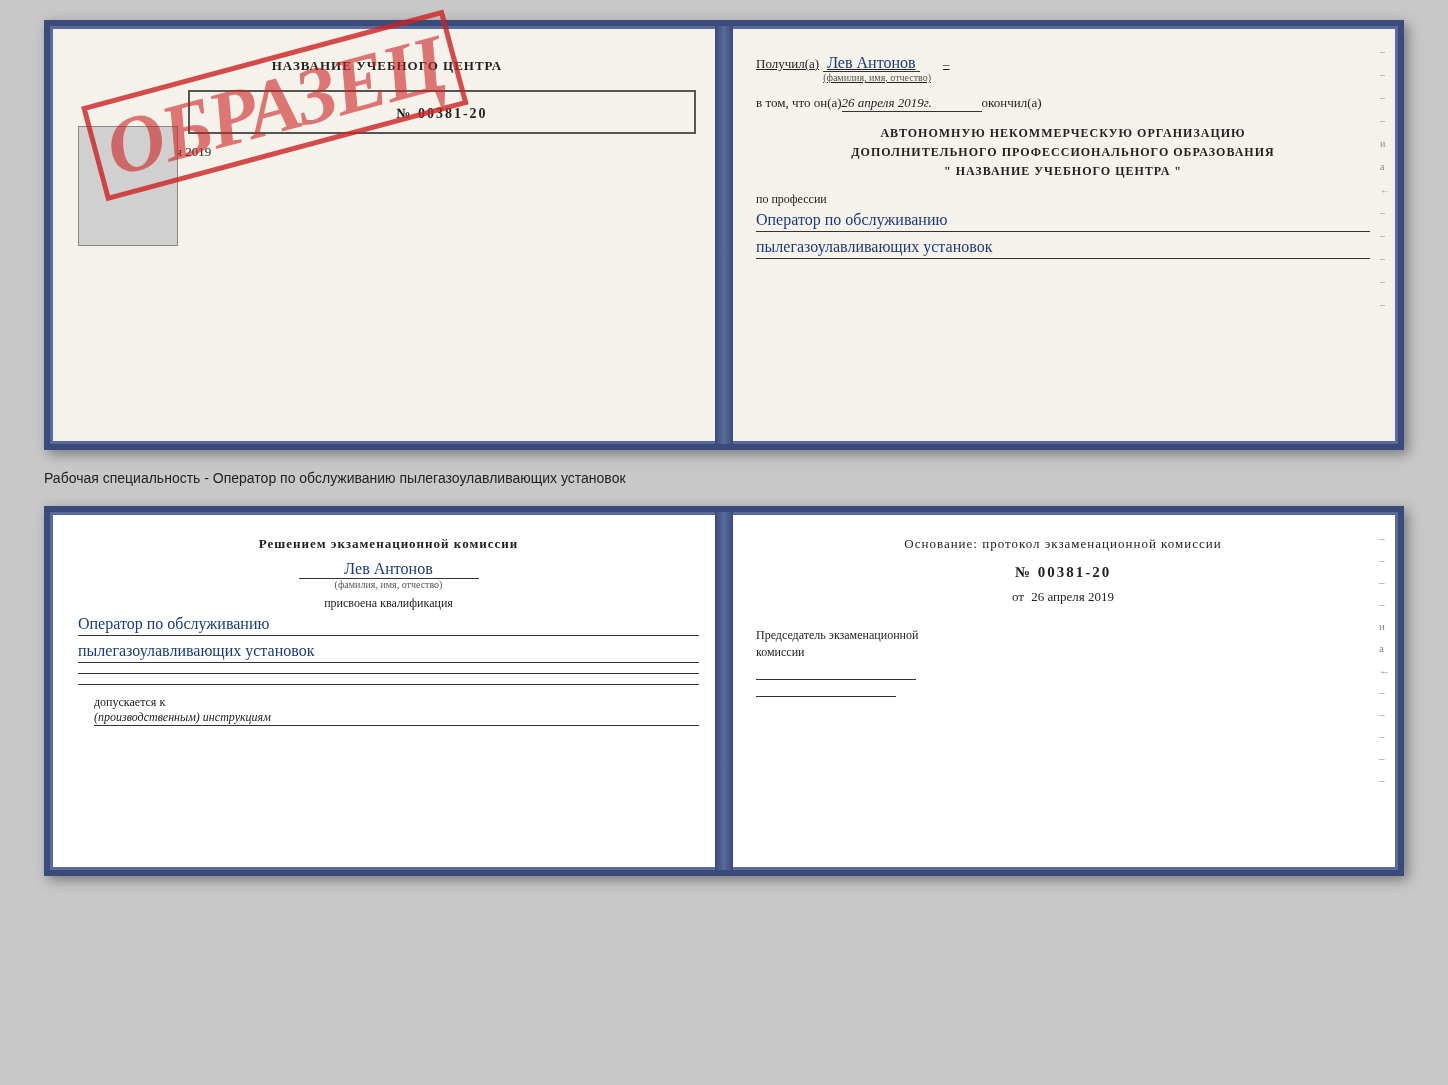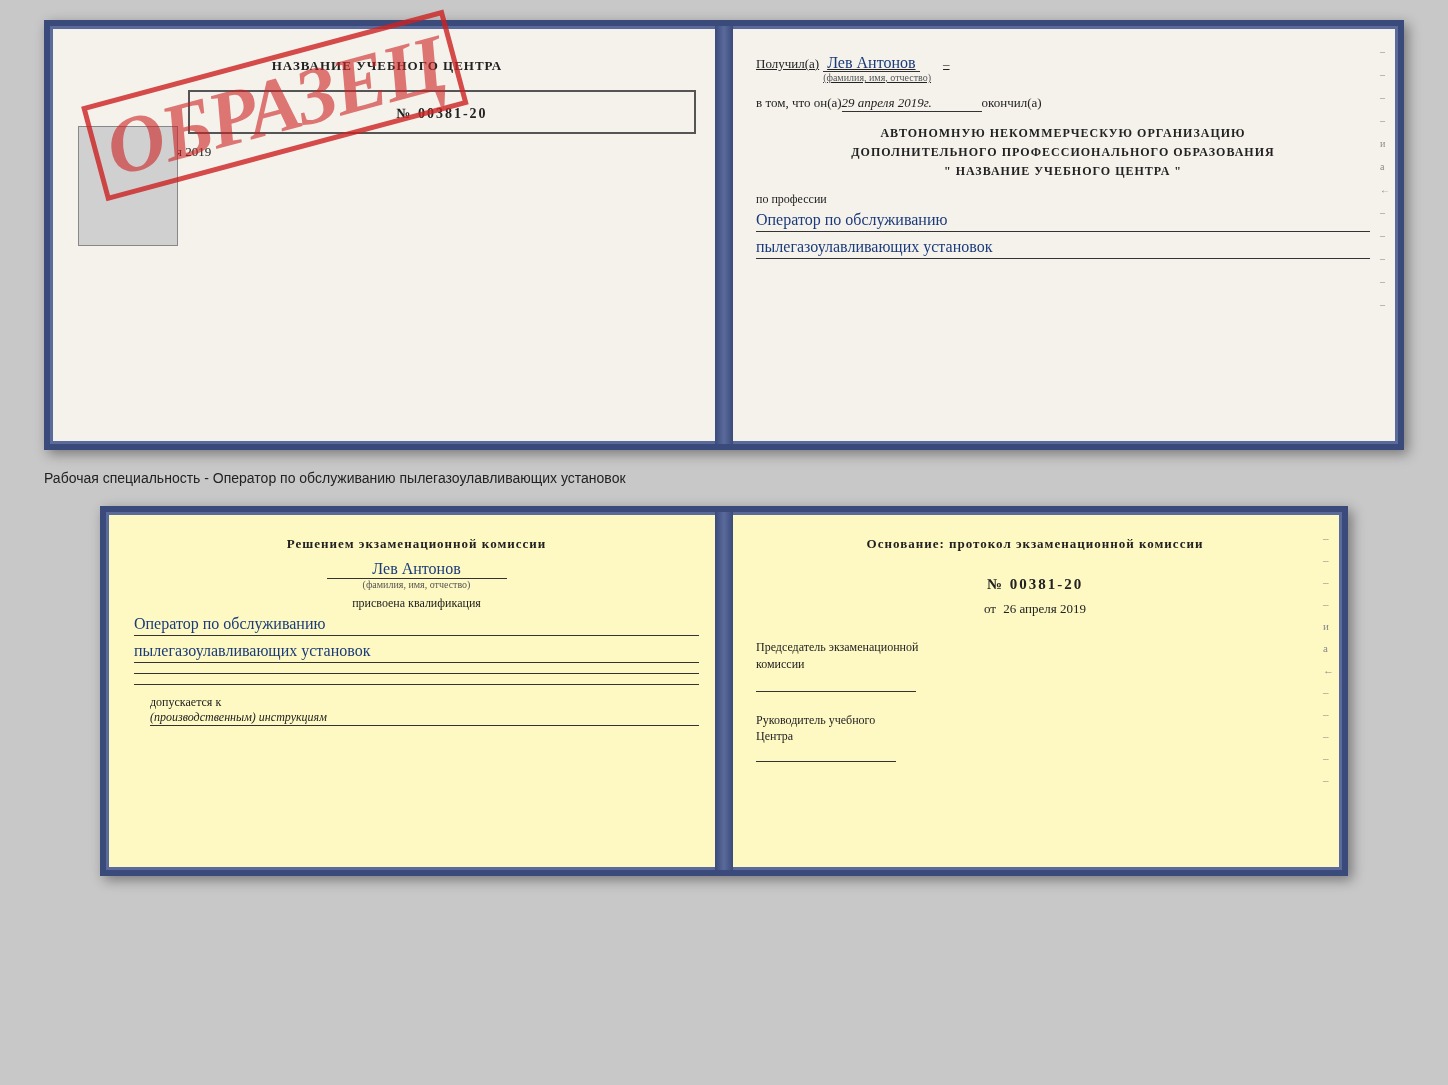--- a/index.html
+++ b/index.html
@@ -228,22 +228,22 @@
       width: 1360px;
       text-align: left;
       font-size: 14px;
       color: #222;
       font-family: Arial, sans-serif;
       padding: 4px 0;
     }
 
     
     .certificate-book-bottom {
-      width: 1248px;
-      background: #fef9c3;
+      width: 1360px;
+      background: #ffffff;
       border: 6px solid #3a4a7a;
       box-shadow: inset 0 0 0 3px #5a6a9a, 4px 4px 12px rgba(0,0,0,0.4);
       display: flex;
       position: relative;
       min-height: 370px;
     }
 
     .bottom-left {
       width: 50%;
       padding: 24px 24px 20px 28px;
@@ -328,25 +328,25 @@
     .допускается-value {
       font-style: italic;
       font-size: 12px;
       color: #222;
       border-bottom: 1px solid #333;
       display: block;
     }
 
     .osnov-header {
       font-size: 13px;
-      font-weight: bold;
+      font-weight: normal;
       letter-spacing: 1px;
       color: #222;
       text-align: center;
-      margin-bottom: 24px;
+      margin-bottom: 12px;
     }
 
     .protocol-number {
       font-size: 15px;
       font-weight: bold;
       color: #222;
       text-align: center;
       letter-spacing: 2px;
       margin: 8px 0;
     }
@@ -438,21 +438,21 @@
       <span style="font-size:13px;">Получил(а)</span>
       <div style="display:inline-block; position:relative;">
         <span class="received-name">Лев Антонов</span>
         <span class="fio-hint">(фамилия, имя, отчество)</span>
       </div>
       <span style="margin-left:8px; font-size:13px;">–</span>
     </div>
 
     <div class="date-completion-line">
       <span style="font-size:13px;">в том, что он(а)</span>
-      <span class="date-value">29 апреля 2019г.</span>
+      <span class="date-value">26 апреля 2019г.</span>
       <span style="font-size:13px;">окончил(а)</span>
     </div>
 
     <div class="org-text">
       <div>АВТОНОМНУЮ НЕКОММЕРЧЕСКУЮ ОРГАНИЗАЦИЮ</div>
       <div>ДОПОЛНИТЕЛЬНОГО ПРОФЕССИОНАЛЬНОГО ОБРАЗОВАНИЯ</div>
       <div>" НАЗВАНИЕ УЧЕБНОГО ЦЕНТРА "</div>
     </div>
 
     <div class="profession-label">по профессии</div>
@@ -511,24 +511,20 @@
       <span>от</span>
       <span style="margin-left:4px;">26 апреля 2019</span>
     </div>
 
     <div class="chairman-label">
       <div>Председатель экзаменационной</div>
       <div>комиссии</div>
     </div>
     <div class="sig-line"></div>
 
-    <div class="head-label">
-      <div>Руководитель учебного</div>
-      <div>Центра</div>
-    </div>
     <div class="sig-line2"></div>
 
     <div class="vertical-letters">
       <span>–</span>
       <span>–</span>
       <span>–</span>
       <span>–</span>
       <span>и</span>
       <span>а</span>
       <span>←</span>

